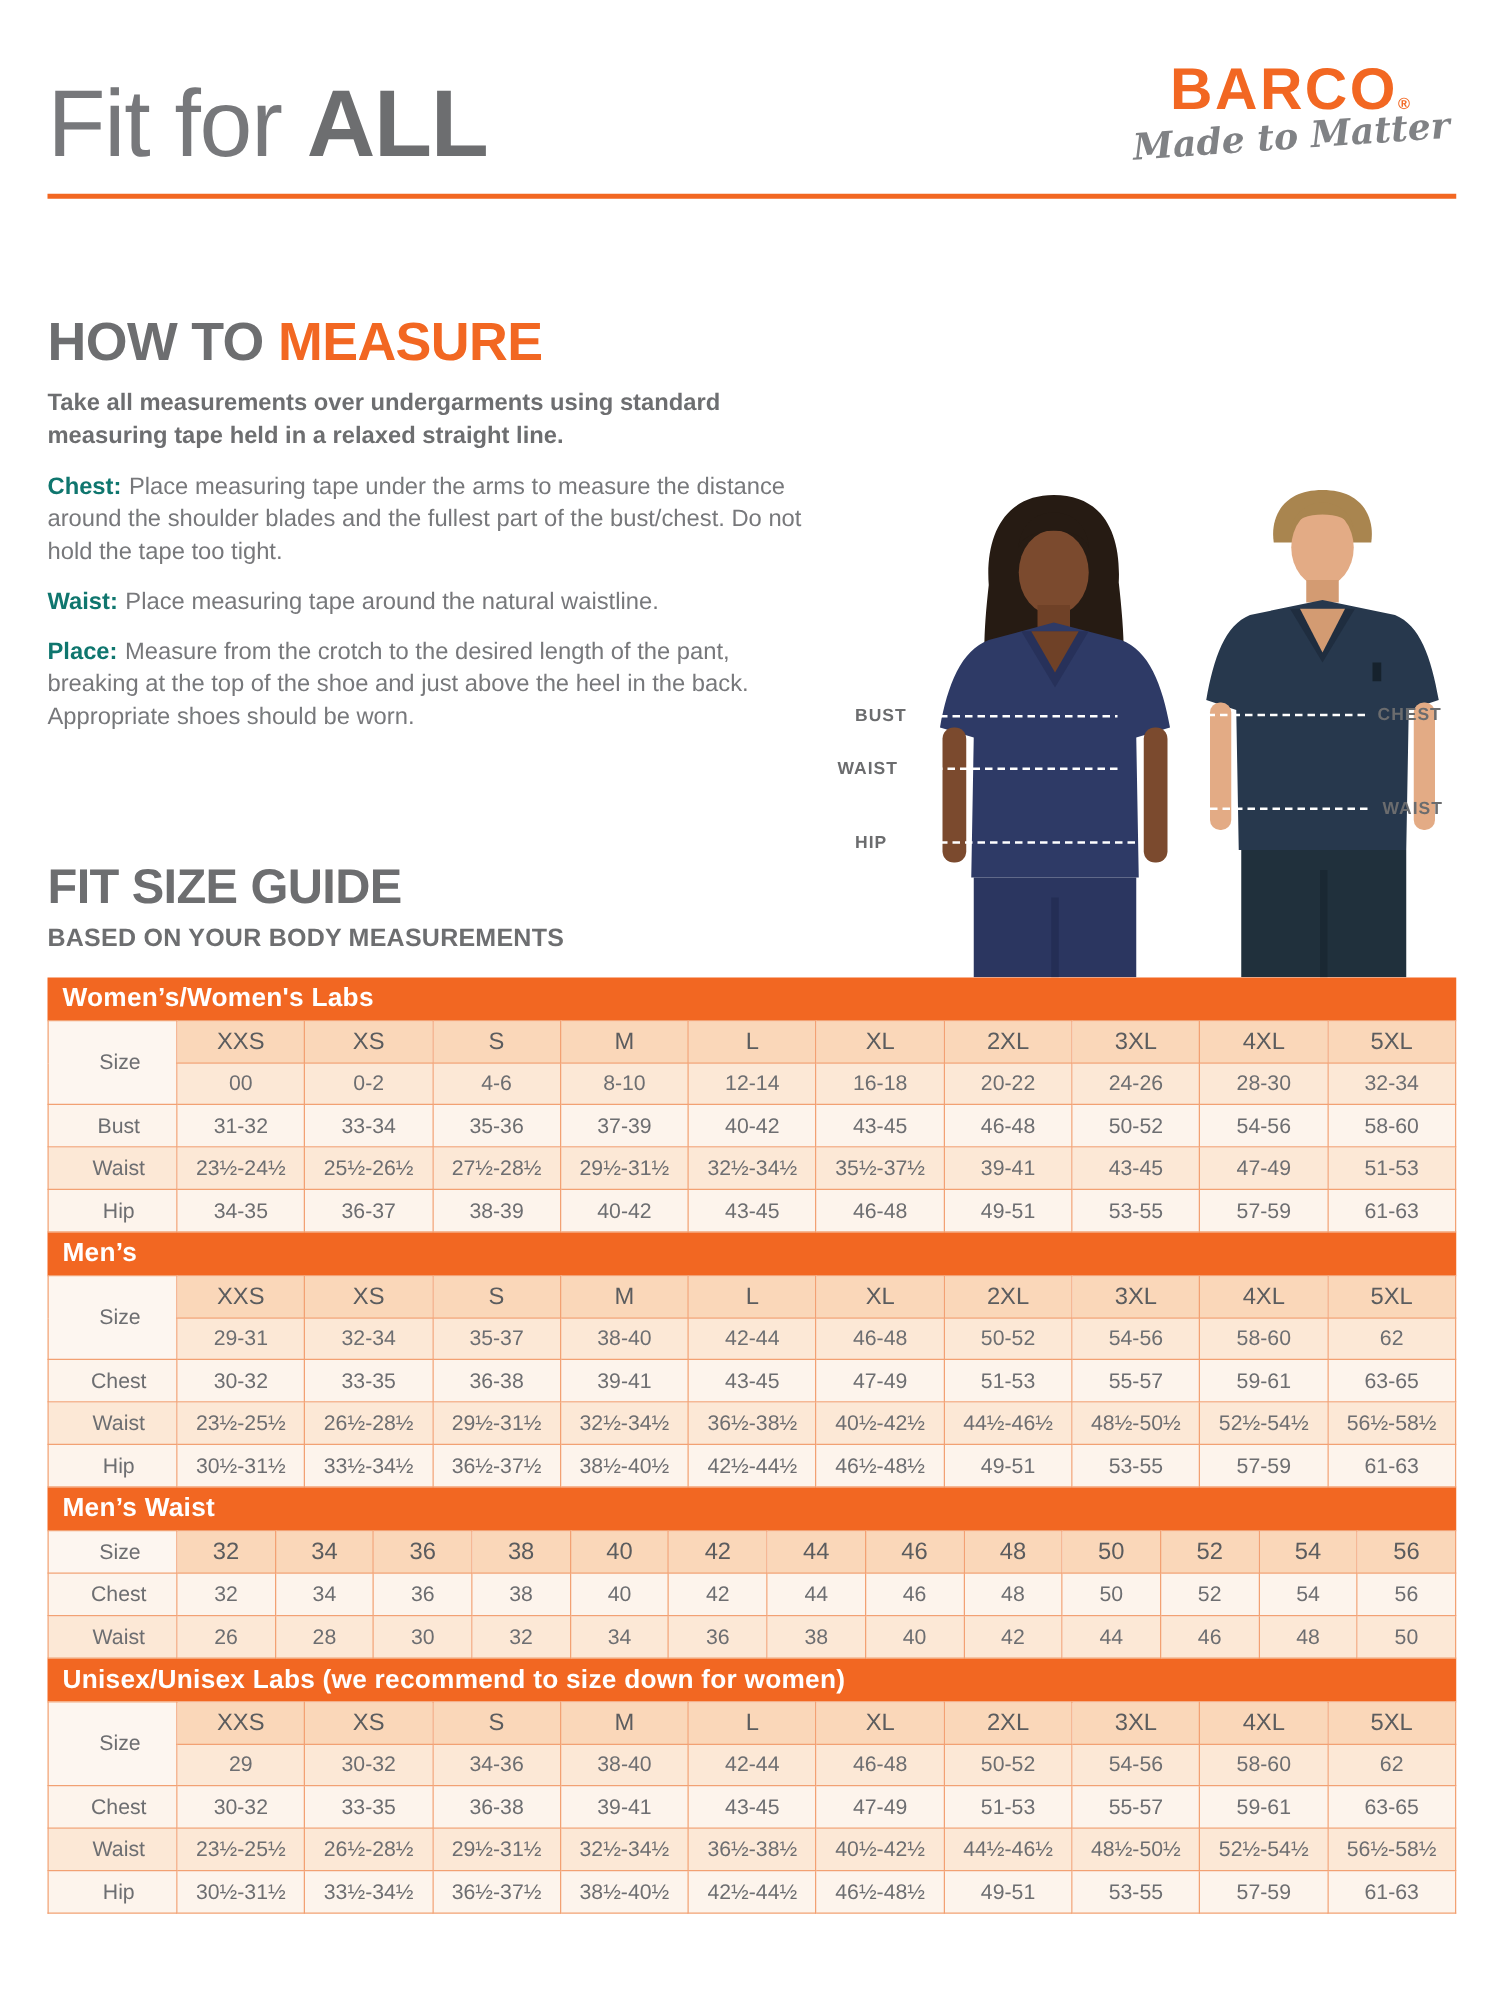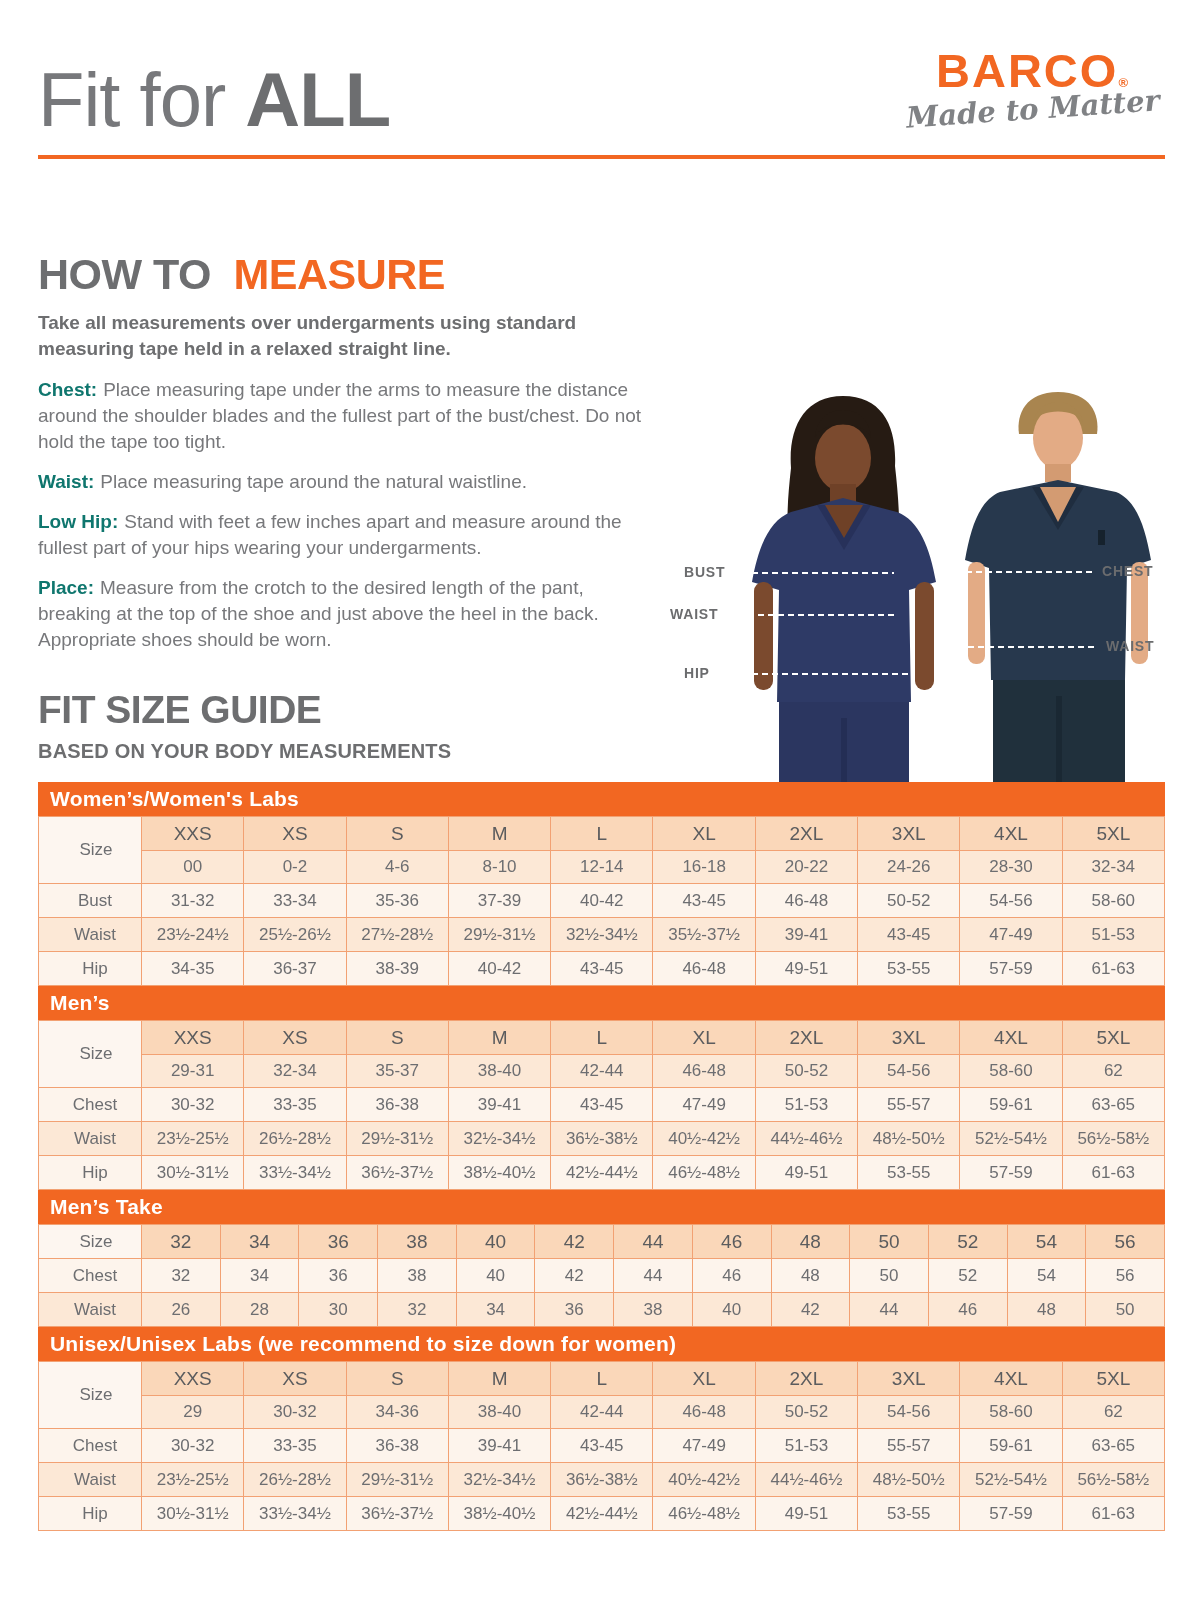--- a/index.html
+++ b/index.html
@@ -13,21 +13,21 @@
   .main-title .t-bold { font-weight:700; color:#6D6E70; }
   .header-rule { position:absolute; left:38px; top:155px; width:1127px; height:4px; background:#F26722; }
   .brand { position:absolute; right:40px; top:47px; text-align:center; }
   .brand-name { font-size:47px; font-weight:700; color:#F26722; letter-spacing:2px; line-height:1; white-space:nowrap; }
   .brand-reg { font-size:13px; font-weight:700; color:#F26722; vertical-align:baseline; }
   .brand-tagline { font-family:"DejaVu Serif", serif; font-style:italic; font-weight:700; font-size:29px; color:#808285; transform:rotate(-4deg); margin-top:-2px; white-space:nowrap; }
 
   
   .htm-heading { position:absolute; left:38px; top:250px; font-size:43px; font-weight:700; letter-spacing:-0.5px; white-space:nowrap; }
   .htm-heading .h-gray { color:#6D6E70; }
-  .htm-heading .h-orange { color:#F26722;margin-left:11px; }
+  .htm-heading .h-orange { color:#F26722; }
   .measure-col { position:absolute; left:38px; top:310px; width:608px; color:#77787B; font-size:19px; line-height:26px; }
   .measure-intro { font-weight:700; color:#6D6E70; margin-bottom:15px; }
   .measure-item { margin-bottom:14px; }
   .measure-label { color:#0f766e; font-weight:700; margin-right:6px; }
 
   
   .figure-wrap { position:absolute; left:628px; top:380px; width:566px; height:402px; overflow:hidden; }
   .figure-svg { position:absolute; left:0; top:0; }
   .fig-label { position:absolute; font-size:14px; font-weight:700; color:#6B6C6E; letter-spacing:0.8px; }
 
@@ -61,21 +61,20 @@
   </div>
   <div class="header-rule"></div>
 
   <div class="htm-heading">
     <span class="h-gray">HOW TO </span><span class="h-orange">MEASURE</span>
   </div>
   <div class="measure-col">
     <div class="measure-intro">Take all measurements over undergarments using standard measuring tape held in a relaxed straight line.</div>
     <div class="measure-item"><span class="measure-label">Chest:</span><span>Place measuring tape under the arms to measure the distance around the shoulder blades and the fullest part of the bust/chest. Do not hold the tape too tight.</span></div>
     <div class="measure-item"><span class="measure-label">Waist:</span><span>Place measuring tape around the natural waistline.</span></div>
-    <div class="measure-item"><span class="measure-label">Low Hip:</span><span>Stand with feet a few inches apart and measure around the fullest part of your hips wearing your undergarments.</span></div>
     <div class="measure-item"><span class="measure-label">Place:</span><span>Measure from the crotch to the desired length of the pant, breaking at the top of the shoe and just above the heel in the back. Appropriate shoes should be worn.</span></div>
   </div>
 
   <div class="figure-wrap">
     <svg class="figure-svg" width="566" height="402" viewBox="0 0 566 402" xmlns="http://www.w3.org/2000/svg">
 
       <path d="M215,16 C176,16 160,48 163,88 C158,132 157,170 169,187 C181,198 196,192 200,184 L231,184 C237,194 252,198 263,188 C274,170 272,130 267,86 C269,46 254,16 215,16 Z" fill="#261B13"></path>
       <ellipse cx="215" cy="78" rx="28" ry="34" fill="#7B4A2E"></ellipse>
       <path d="M187,58 C192,40 238,40 243,58 C243,48 236,30 215,30 C194,30 187,48 187,58 Z" fill="#261B13"></path>
       <rect x="202" y="104" width="26" height="18" fill="#6F4127"></rect>
@@ -279,21 +278,21 @@
               <td class="value-cell">46½-48½</td>
               <td class="value-cell">49-51</td>
               <td class="value-cell">53-55</td>
               <td class="value-cell">57-59</td>
               <td class="value-cell">61-63</td>
             </tr>
           </tbody>
         </table>
       </section>
       <section>
-        <div class="table-banner">Men’s Take</div>
+        <div class="table-banner">Men’s Waist</div>
         <table class="size-grid">
           <colgroup>
             <col style="width: 103px;">
             <col>
             <col>
             <col>
             <col>
             <col>
             <col>
             <col>

